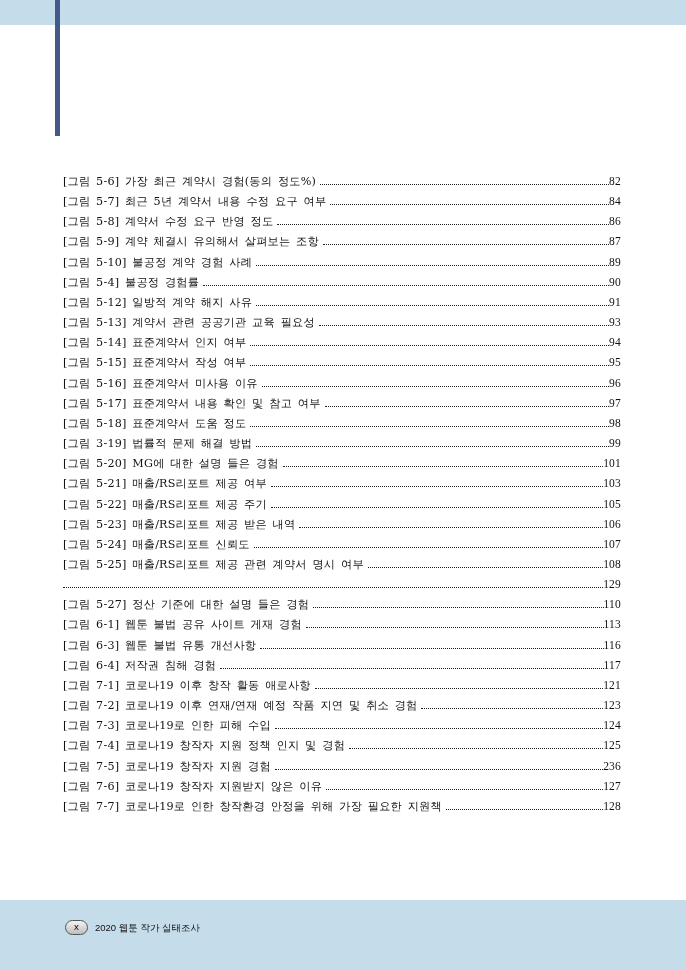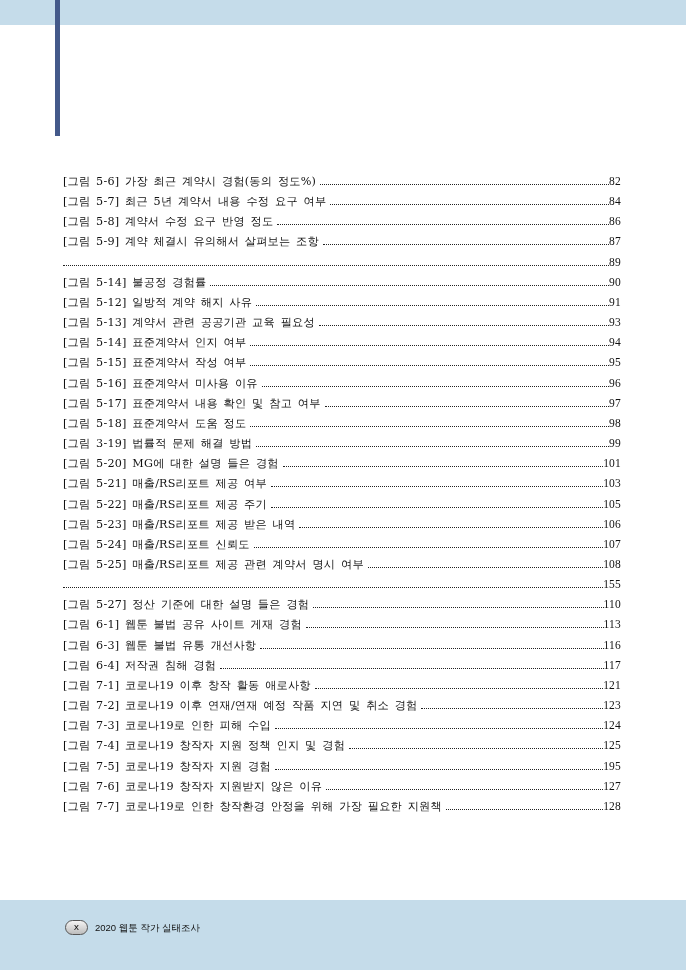--- a/index.html
+++ b/index.html
@@ -73,25 +73,26 @@
       <span class="toc-label">[그림 5-8] 계약서 수정 요구 반영 정도</span>
       <span class="toc-leader"></span>
       <span class="toc-page">86</span>
     </div>
     <div class="toc-row">
       <span class="toc-label">[그림 5-9] 계약 체결시 유의해서 살펴보는 조항</span>
       <span class="toc-leader"></span>
       <span class="toc-page">87</span>
     </div>
     <div class="toc-row">
+      <span class="toc-label">[그림 5-10] 불공정 계약 경험 사례</span>
       <span class="toc-leader"></span>
       <span class="toc-page">89</span>
     </div>
     <div class="toc-row">
-      <span class="toc-label">[그림 5-14] 불공정 경험률</span>
+      <span class="toc-label">[그림 5-4] 불공정 경험률</span>
       <span class="toc-leader"></span>
       <span class="toc-page">90</span>
     </div>
     <div class="toc-row">
       <span class="toc-label">[그림 5-12] 일방적 계약 해지 사유</span>
       <span class="toc-leader"></span>
       <span class="toc-page">91</span>
     </div>
     <div class="toc-row">
       <span class="toc-label">[그림 5-13] 계약서 관련 공공기관 교육 필요성</span>
@@ -153,21 +154,21 @@
       <span class="toc-leader"></span>
       <span class="toc-page">107</span>
     </div>
     <div class="toc-row">
       <span class="toc-label">[그림 5-25] 매출/RS리포트 제공 관련 계약서 명시 여부</span>
       <span class="toc-leader"></span>
       <span class="toc-page">108</span>
     </div>
     <div class="toc-row">
       <span class="toc-leader"></span>
-      <span class="toc-page">155</span>
+      <span class="toc-page">129</span>
     </div>
     <div class="toc-row">
       <span class="toc-label">[그림 5-27] 정산 기준에 대한 설명 들은 경험</span>
       <span class="toc-leader"></span>
       <span class="toc-page">110</span>
     </div>
     <div class="toc-row">
       <span class="toc-label">[그림 6-1] 웹툰 불법 공유 사이트 게재 경험</span>
       <span class="toc-leader"></span>
       <span class="toc-page">113</span>
@@ -198,21 +199,21 @@
       <span class="toc-page">124</span>
     </div>
     <div class="toc-row">
       <span class="toc-label">[그림 7-4] 코로나19 창작자 지원 정책 인지 및 경험</span>
       <span class="toc-leader"></span>
       <span class="toc-page">125</span>
     </div>
     <div class="toc-row">
       <span class="toc-label">[그림 7-5] 코로나19 창작자 지원 경험</span>
       <span class="toc-leader"></span>
-      <span class="toc-page">195</span>
+      <span class="toc-page">236</span>
     </div>
     <div class="toc-row">
       <span class="toc-label">[그림 7-6] 코로나19 창작자 지원받지 않은 이유</span>
       <span class="toc-leader"></span>
       <span class="toc-page">127</span>
     </div>
     <div class="toc-row">
       <span class="toc-label">[그림 7-7] 코로나19로 인한 창작환경 안정을 위해 가장 필요한 지원책</span>
       <span class="toc-leader"></span>
       <span class="toc-page">128</span>

